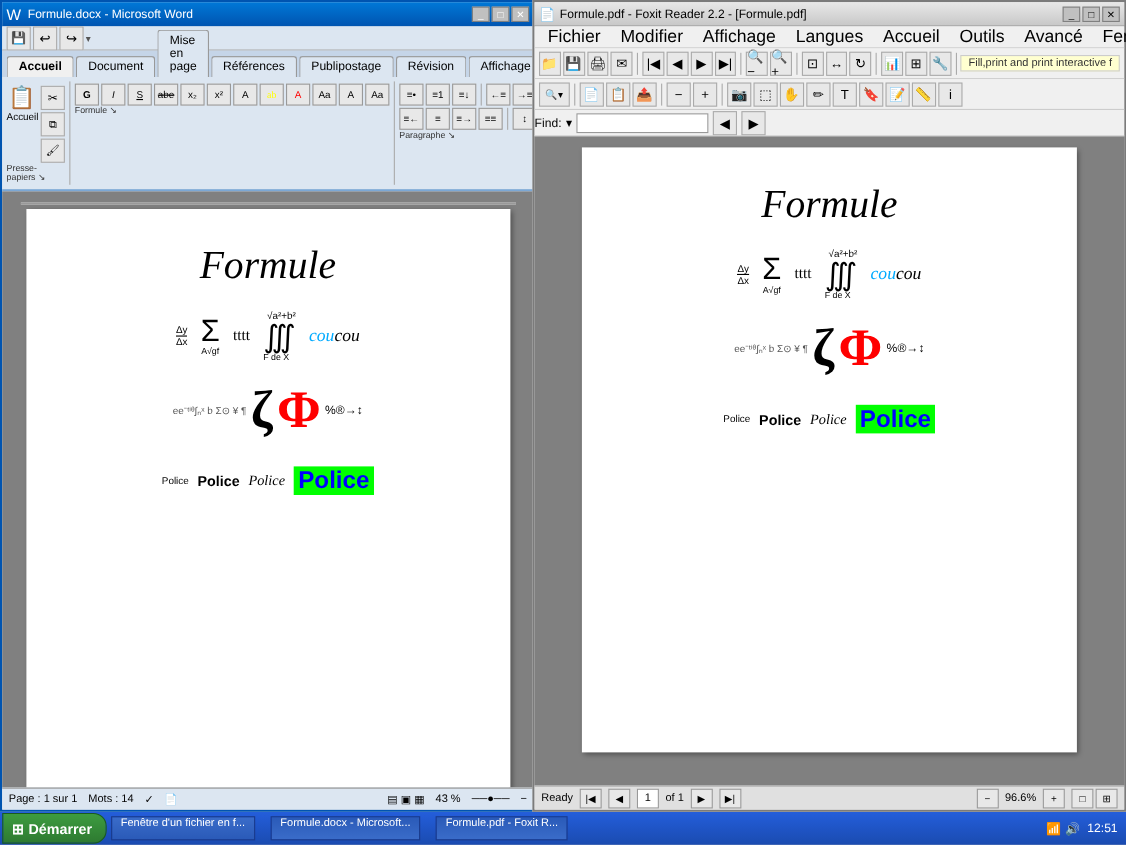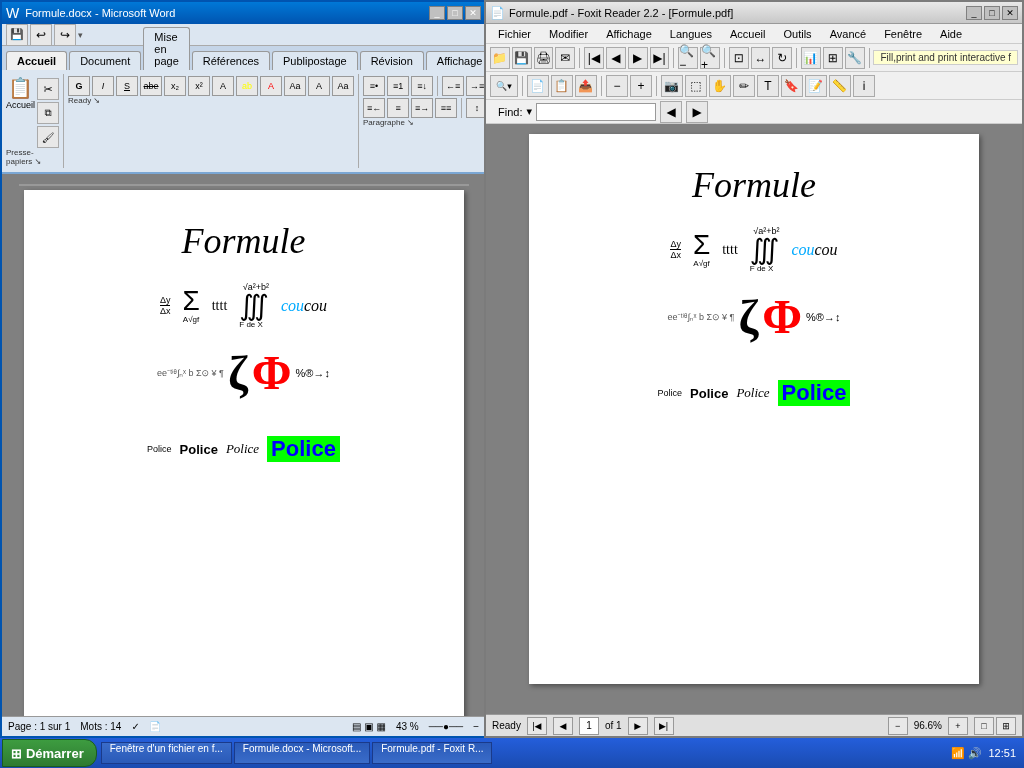--- a/index.html
+++ b/index.html
@@ -18,21 +18,21 @@
       padding: 0 12px 0 8px; display: flex; align-items: center; gap: 4px;
       cursor: pointer; margin-left: 2px;
     }
     .taskbar-items { display: flex; flex: 1; gap: 2px; padding: 0 4px; }
     .taskbar-btn {
       height: 22px; background: linear-gradient(to bottom, #3a6cc9, #2a5ab8);
       border: 1px solid #1a3a8a; color: white; font-size: 10px;
       padding: 0 8px; cursor: pointer; white-space: nowrap; overflow: hidden;
       text-overflow: ellipsis; max-width: 160px;
     }
-    .taskbar-btn.active { background: linear-gradient(to bottom, #2a5ab8, #3a6cc9); }
+    .taskbar-btn.active { background: linear-gradient(to bottom, #2a5ab8, #3a6cc9); margin-left: 12px; }
     .taskbar-right {
       display: flex; align-items: center; gap: 6px; padding: 0 8px;
       color: white; font-size: 11px;
     }
     .tray-icons { display: flex; gap: 4px; align-items: center; }
 
     
     .word-window {
       position: absolute; left: 0; top: 0; width: 487px; height: 738px;
       background: #f0f0f0; border: 2px solid #0054b0; display: flex; flex-direction: column;
@@ -93,33 +93,33 @@
     .foxit-titlebar {
       height: 22px; background: linear-gradient(to bottom, #e8e8e8, #c8c8c8);
       display: flex; align-items: center; justify-content: space-between;
       padding: 0 4px; font-size: 11px; border-bottom: 1px solid #999;
     }
     .foxit-menubar {
       height: 20px; background: #f0f0f0; border-bottom: 1px solid #ccc;
       display: flex; align-items: center; padding: 0 4px; gap: 2px;
     }
     .foxit-menu-item {
-      padding: 2px 8px; font-size: 11px; cursor: pointer;
+      padding: 2px 8px; font-size: 16px; cursor: pointer;
     }
     .foxit-toolbar1 {
       height: 28px; background: #f0f0f0; border-bottom: 1px solid #ccc;
       display: flex; align-items: center; padding: 0 4px; gap: 2px;
     }
     .foxit-toolbar2 {
       height: 28px; background: #f0f0f0; border-bottom: 1px solid #ccc;
       display: flex; align-items: center; padding: 0 4px; gap: 2px;
     }
     .foxit-findbar {
       height: 24px; background: #f0f0f0; border-bottom: 1px solid #ccc;
-      display: flex; align-items: center; padding: 0 12px; gap: 4px; font-size: 11px;
+      display: flex; align-items: center; padding: 0 0; gap: 4px; font-size: 11px;
     }
     .foxit-find-input {
       width: 120px; height: 18px; border: 1px solid #999;
       font-size: 11px; padding: 0 2px;
     }
     .foxit-doc-area {
       flex: 1; background: #808080; display: flex; flex-direction: column;
       align-items: center; padding: 10px 0; overflow: hidden;
     }
     .foxit-page {
@@ -139,21 +139,21 @@
     
     .formula-title {
       font-family: 'Palatino Linotype', 'Book Antiqua', Georgia, serif;
       font-style: italic; font-size: 36px; margin-bottom: 20px;
       color: #000;
     }
     .formula-section {
       display: flex; align-items: center; gap: 12px; margin-bottom: 16px;
     }
 
-    .police-row { display: flex; align-items: center; gap: 8px; margin-top: 20px; }
+    .police-row { display: flex; align-items: center; gap: 8px; margin-top: 8px; }
     .police-small { font-size: 9px; font-family: Arial; }
     .police-bold { font-size: 13px; font-weight: bold; font-family: Arial; }
     .police-italic { font-size: 13px; font-style: italic; font-family: 'Times New Roman', serif; }
     .police-big { font-size: 22px; font-weight: bold; font-family: Arial; color: blue; background: #00ff00; padding: 0 4px; }
 
     .foxit-advert {
       font-size: 10px; color: #333; background: #ffffd0;
       padding: 1px 6px; border: 1px solid #ccc; white-space: nowrap;
     }
 
@@ -229,27 +229,27 @@
 
       <div style="display:flex;flex-direction:column;padding:2px 4px;border-right:1px solid #aaa;">
         <div style="display:flex;gap:2px;align-items:center;">
           <div class="tb-btn" style="font-weight:bold;">G</div>
           <div class="tb-btn" style="font-style:italic;">I</div>
           <div class="tb-btn" style="text-decoration:underline;">S</div>
           <div class="tb-btn" style="text-decoration:line-through;">abe</div>
           <div class="tb-btn">x₂</div>
           <div class="tb-btn">x²</div>
           <div class="tb-btn">A</div>
-          <div class="tb-btn" style="color:yellow;">ab</div>
+          <div class="tb-btn" style="color:yellow;font-family:Liberation Serif, serif;">ab</div>
           <div class="tb-btn" style="color:red;">A</div>
           <div class="tb-btn">Aa</div>
           <div class="tb-btn">A</div>
           <div class="tb-btn">Aa</div>
         </div>
-        <span class="presse-papier">Ready ↘</span>
+        <span class="presse-papier">Formule ↘</span>
       </div>
 
       <div style="display:flex;flex-direction:column;padding:2px 4px;border-right:1px solid #aaa;">
         <div style="display:flex;gap:2px;align-items:center;margin-bottom:2px;">
           <div class="tb-btn">≡•</div>
           <div class="tb-btn">≡1</div>
           <div class="tb-btn">≡↓</div>
           <div class="tb-separator"></div>
           <div class="tb-btn">←≡</div>
           <div class="tb-btn">→≡</div>

